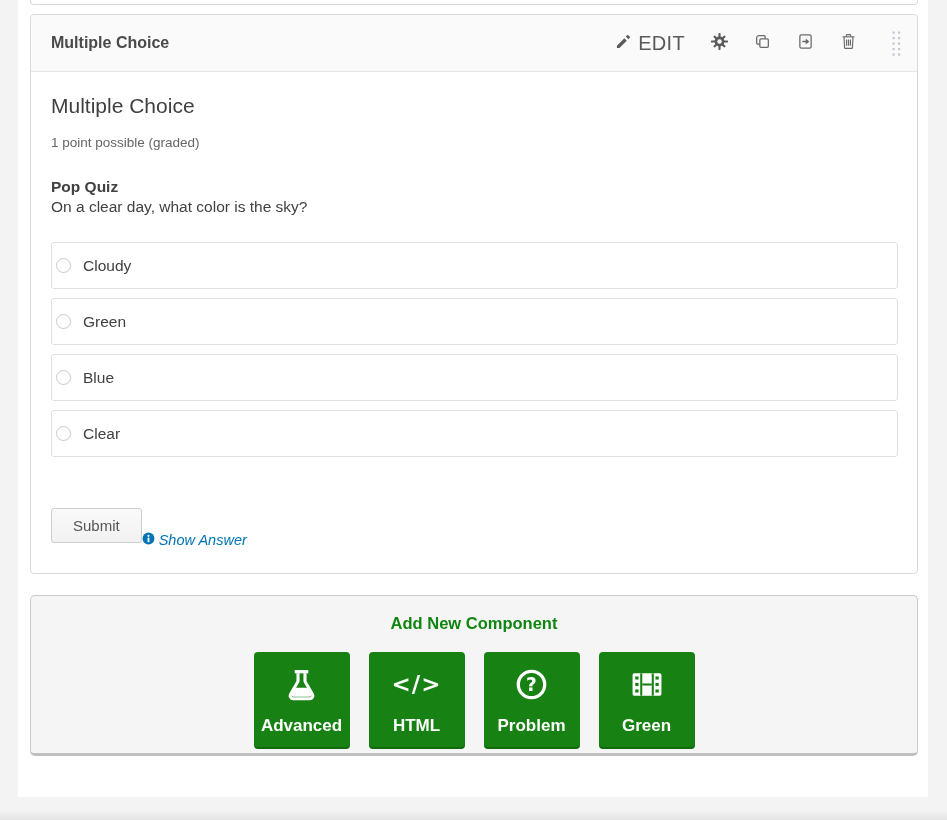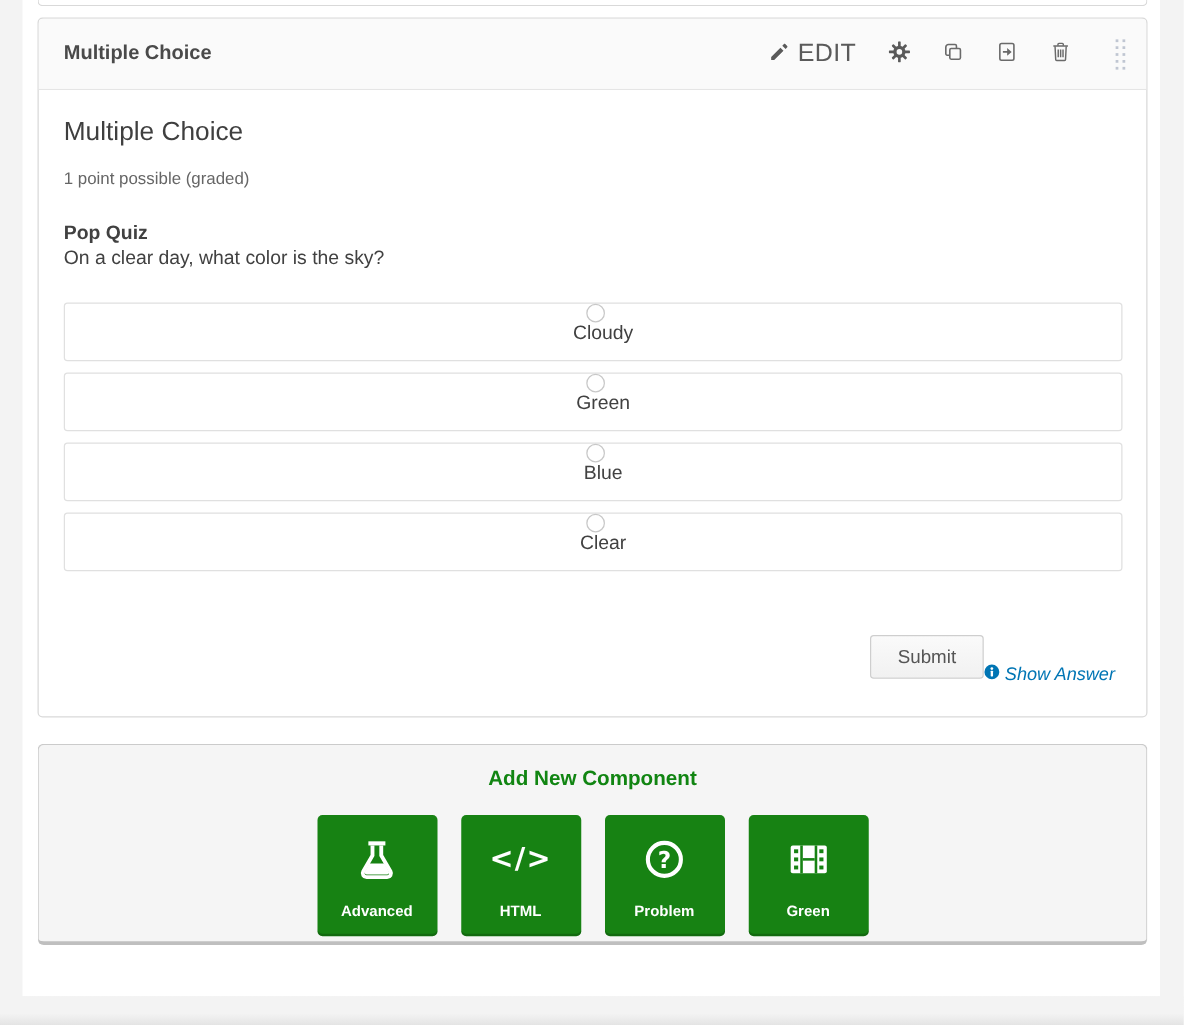--- a/index.html
+++ b/index.html
@@ -101,42 +101,40 @@
   .choice {
     display: flex;
     align-items: center;
     height: 47px;
     border: 1px solid #e0e0e0;
     border-radius: 3px;
     background: #fff;
     padding-left: 4px;
     margin-bottom: 9px;
     cursor: pointer;
-    flex-direction: column;
   }
   .choice:last-child { margin-bottom: 2px; }
   .radio {
     width: 15px; height: 15px;
     border: 1px solid #c8c8c8;
     border-radius: 50%;
     background: #fff;
     flex: none;
   }
   .choice-label {
     margin-left: 12px;
     font-size: 15.5px;
     color: #414141;
   }
 
   .submit-row {
     margin-top: 51px;
     display: flex;
-    justify-content: flex-end;
+    justify-content: flex-start;
     align-items: flex-end;
-    margin-left: 39px;
   }
   .submit-btn {
     font-family: inherit;
     font-size: 15px;
     color: #555555;
     background: linear-gradient(#fafafa, #f1f1f1);
     border: 1px solid #cecece;
     border-radius: 3px;
     padding: 8px 21px;
     cursor: pointer;
@@ -192,21 +190,21 @@
     font-family: inherit;
   }
   .comp-icon {
     flex: 1;
     display: flex;
     align-items: center;
     justify-content: center;
     width: 100%;
   }
   .comp-label {
-    font-size: 12px;
+    font-size: 17px;
     font-weight: bold;
     padding-bottom: 13px;
     color: #fff;
   }
   .code-glyph {
     font-family: "DejaVu Sans", sans-serif;
     font-size: 23px;
     font-weight: bold;
     letter-spacing: 1px;
     color: #fff;

